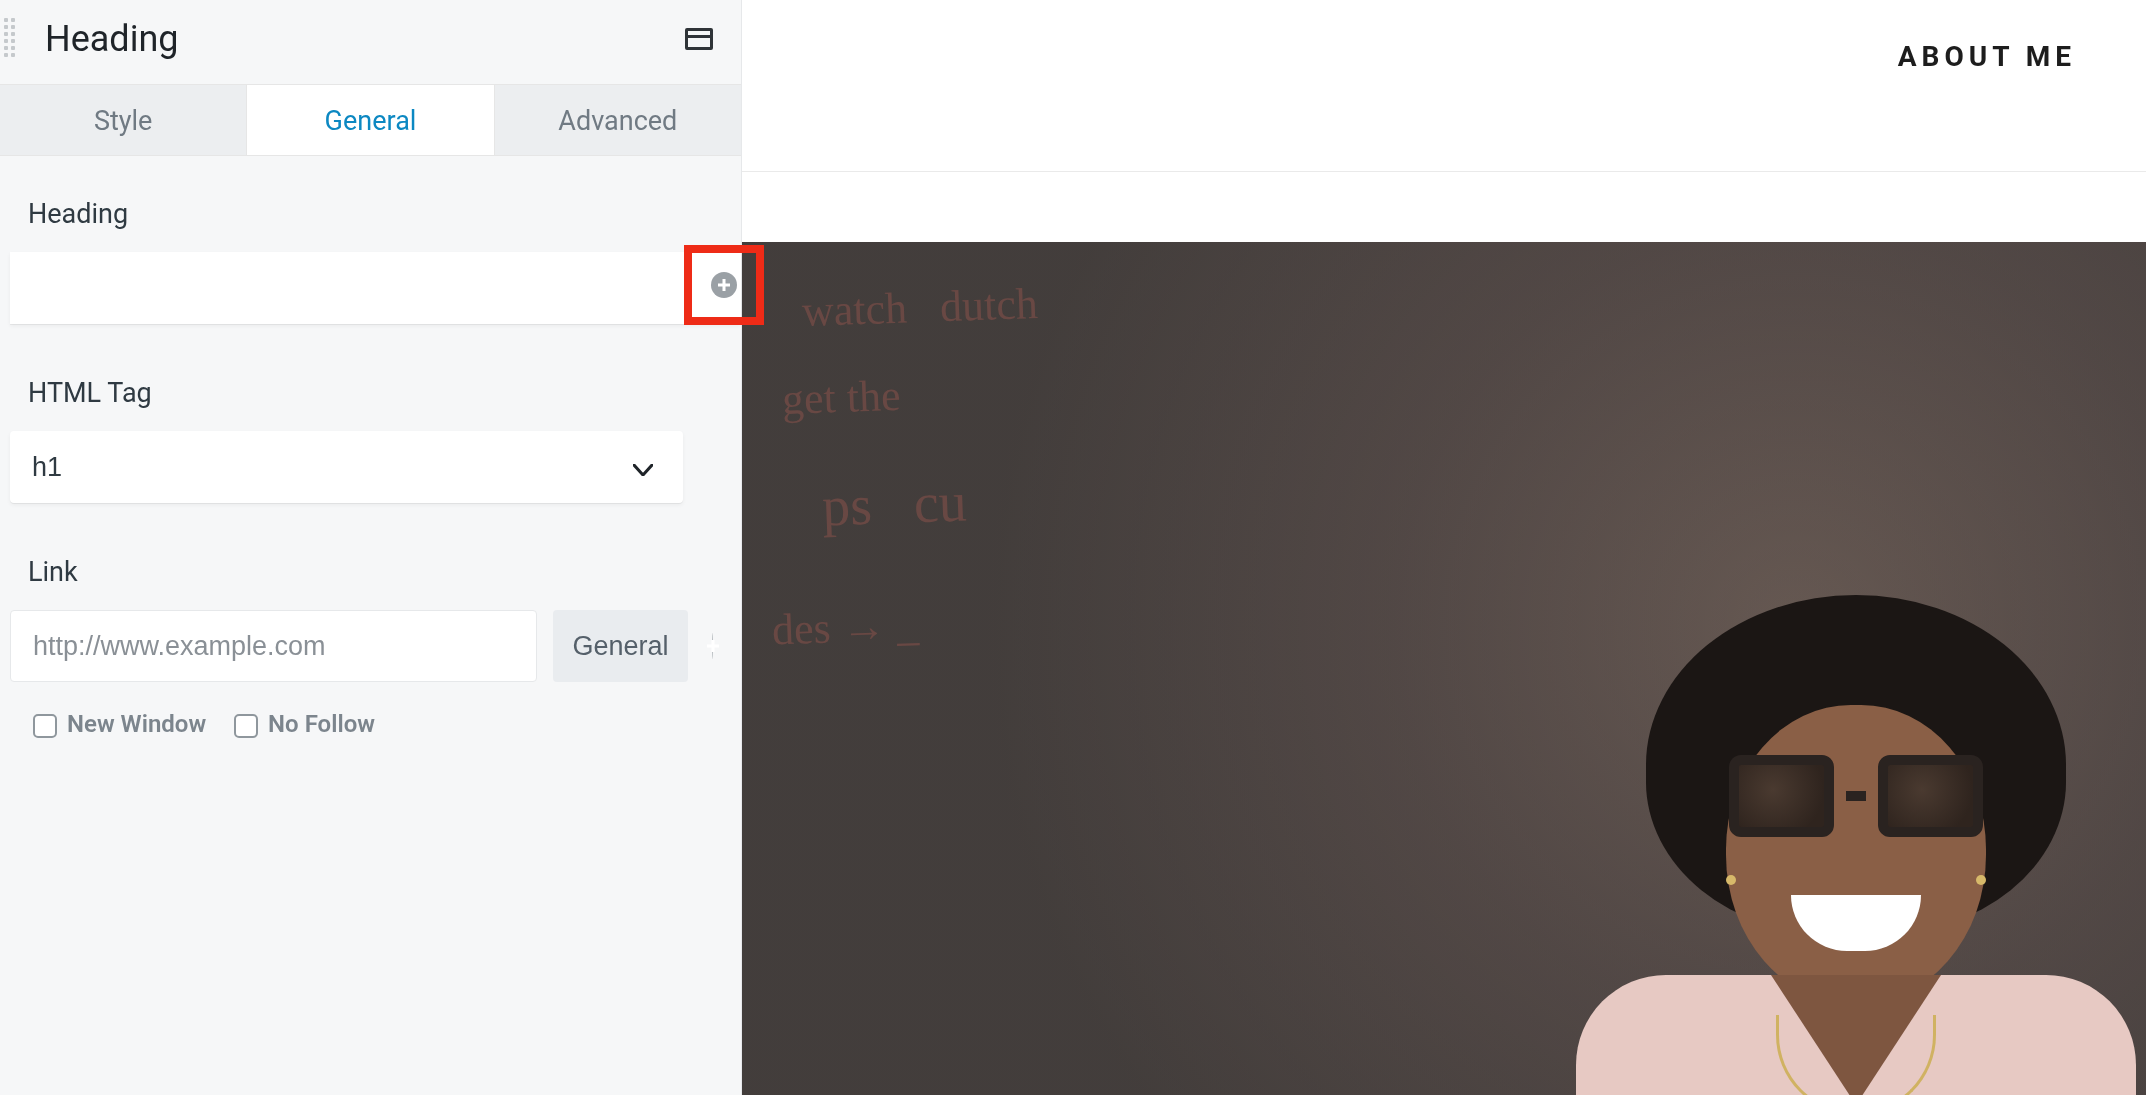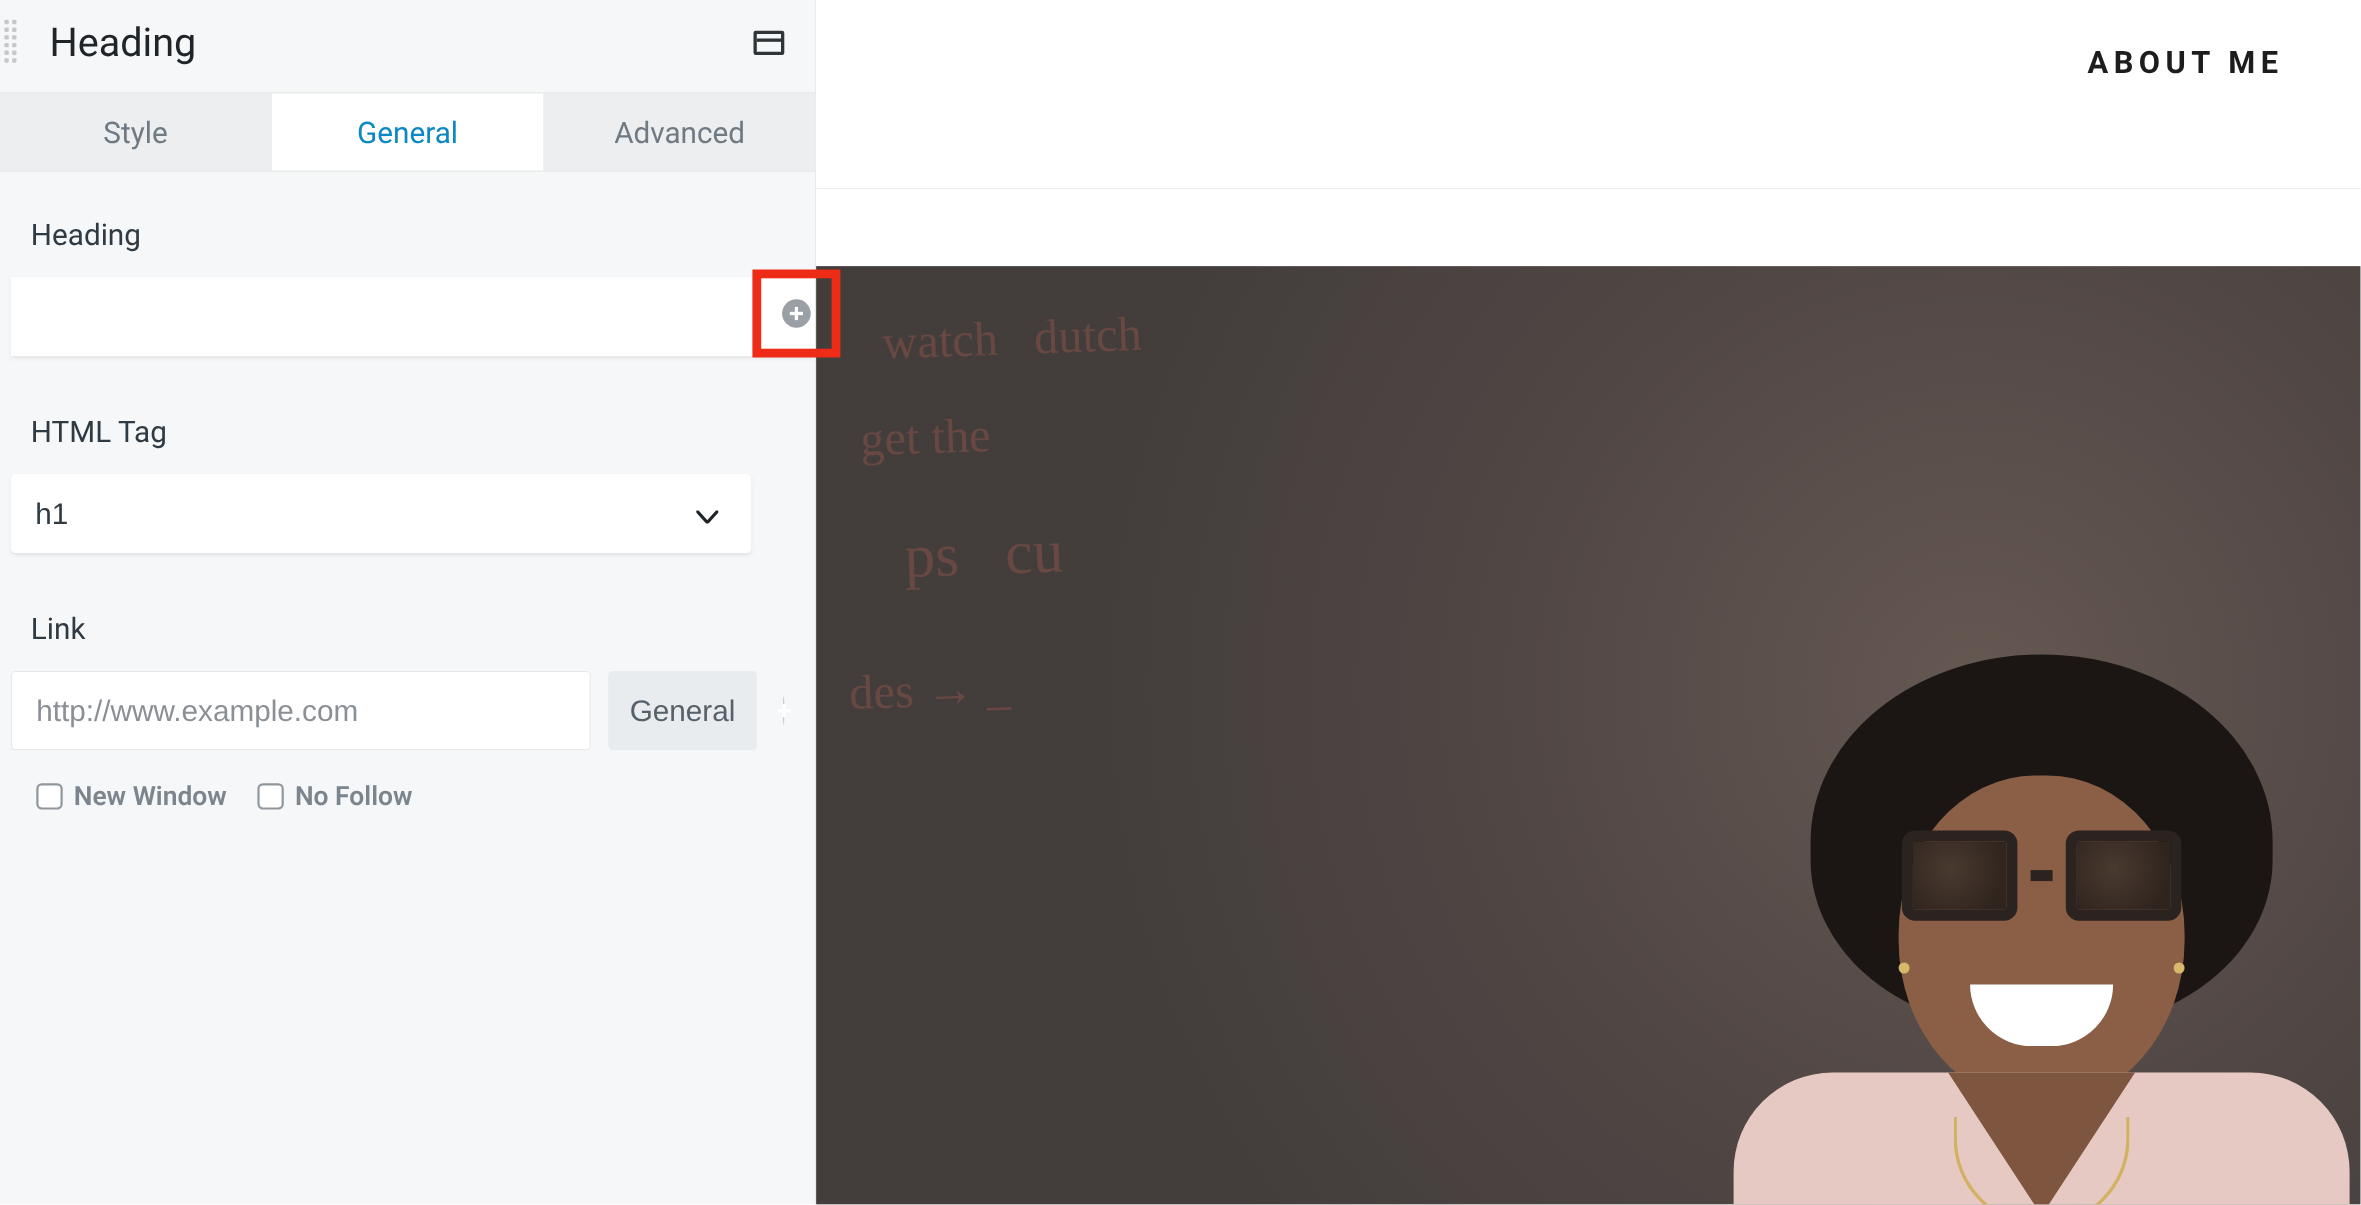--- a/index.html
+++ b/index.html
@@ -244,21 +244,21 @@
 
 
 .check-row{
   display:flex;
   gap: 28px;
   margin-top: 28px;
   padding-left: 5px;
 }
 .check-item{
   display:flex;
-  align-items:center;
+  align-items:flex-end;
   gap: 10px;
   cursor:pointer;
 }
 .checkbox{
   width: 24px;
   height: 24px;
   border: 2px solid #8f979d;
   border-radius: 5px;
   background:#fff;
 }

